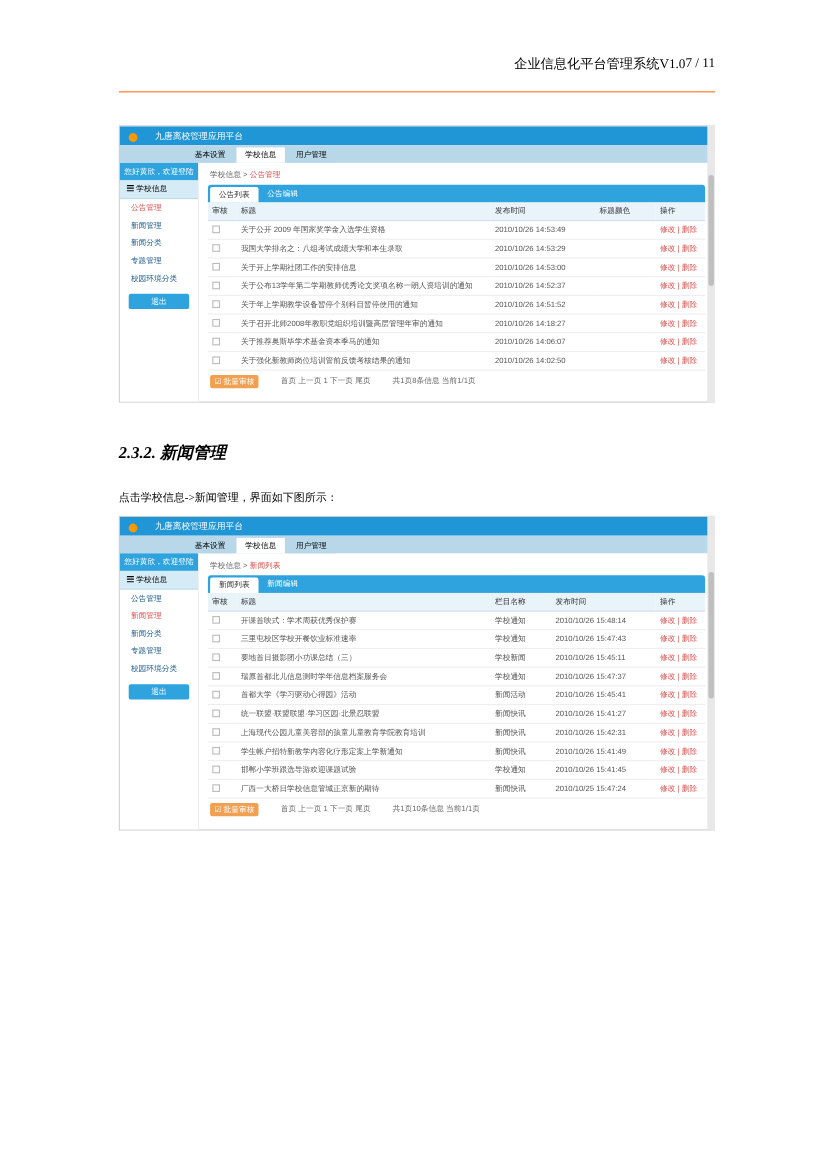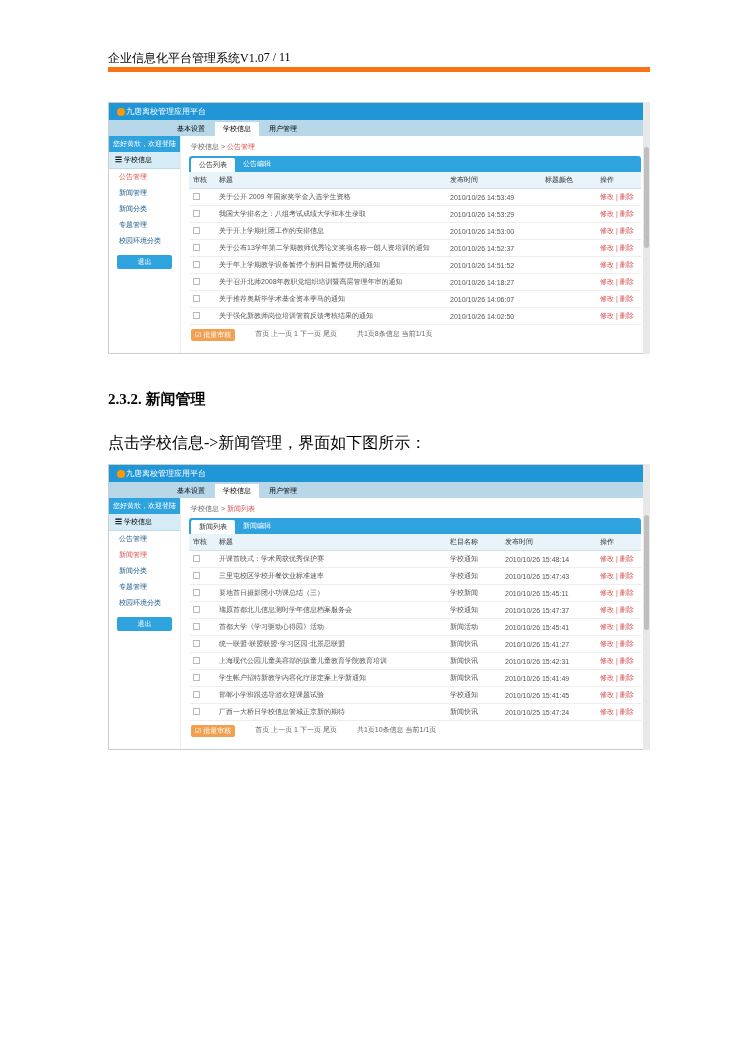--- a/index.html
+++ b/index.html
@@ -1,20 +1,20 @@
 <!DOCTYPE html>
 <html><head>
 <meta charset="utf-8">
 <style>
   * { box-sizing: border-box; margin: 0; padding: 0; }
   body { background: #fff; font-family: "SimSun", serif; width: 750px; }
   .page { padding: 50px 100px 50px 108px; }
-  .doc-header { display: flex; justify-content: flex-start; font-size: 12px; padding-bottom: 0; border-bottom: 5px solid #f97316; margin-bottom: 30px; }
+  .doc-header { display: flex; justify-content: flex-end; font-size: 12px; padding-bottom: 16px; border-bottom: 1px solid #f97316; margin-bottom: 30px; }
   .screenshot { border: 1px solid #ccc; margin: 8px 0 36px 0; font-size: 7px; font-family: Arial, "Microsoft YaHei", sans-serif; background: #fff; }
-  .app-header { background: #2196d6; color: #fff; padding: 3px 8px; font-size: 8px; display: flex; align-items: center; gap: 1px; }
+  .app-header { background: #2196d6; color: #fff; padding: 3px 8px; font-size: 8px; display: flex; align-items: flex-end; gap: 16px; }
   .logo-dot { width: 8px; height: 8px; background: #ff9800; border-radius: 50%; }
   .top-tabs { background: #b8d8ea; padding: 2px 0 0 60px; display: flex; gap: 2px; }
   .top-tab { padding: 2px 8px; background: #b8d8ea; font-size: 7px; cursor: pointer; }
   .top-tab.active { background: #fff; }
   .app-body { display: flex; min-height: 180px; }
   .sidebar { width: 72px; background: #fff; border-right: 1px solid #eee; }
   .sidebar-welcome { background: #2ea3de; color: #fff; padding: 3px 4px; font-size: 7px; }
   .sidebar-section { background: #d5ecf7; padding: 3px 6px; font-size: 7px; border-bottom: 1px solid #c0dbe8; }
   .sidebar-item { padding: 3px 10px; font-size: 7px; color: #1a5a8a; cursor: pointer; }
   .sidebar-item.sel { color: #d9534f; }
@@ -24,22 +24,22 @@
   .breadcrumb .cur { color: #d9534f; }
   .panel-head { background: #2ea3de; display: flex; border-radius: 3px 3px 0 0; }
   .panel-head span { padding: 3px 8px; color: #fff; font-size: 7px; cursor: pointer; }
   .panel-head span.act { background: #fff; color: #333; border-radius: 2px 2px 0 0; margin: 2px 0 0 2px; padding: 2px 8px; }
   table.grid { width: 100%; border-collapse: collapse; font-size: 7px; }
   table.grid th { background: #e8f3fa; text-align: left; padding: 3px 4px; color: #333; border-bottom: 1px solid #d0e2ec; font-weight: normal; }
   table.grid td { padding: 3px 4px; border-bottom: 1px solid #eee; color: #555; }
   table.grid td.op { color: #d9534f; cursor: pointer; }
   .pager { display: flex; gap: 20px; padding: 4px 2px; font-size: 7px; color: #666; }
   .pager .btn { background: #f0a050; color: #fff; padding: 1px 4px; border-radius: 2px; cursor: pointer; }
-  h3.section { font-size: 15px; font-weight: bold; margin: 8px 0 24px 0; font-family: "SimSun", serif; }
-  p.instr { font-size: 16px; margin: 8px 0 10px 0; }
+  h3.section { font-size: 15px; font-weight: bold; margin: 8px 0 24px 0; font-family: "SimSun", serif; font-style: italic; }
+  p.instr { font-size: 10px; margin: 8px 0 10px 0; }
   .scroll-edge { position: absolute; right: 0; top: 0; bottom: 0; width: 7px; background: #e8e8e8; }
   .scroll-edge .thumb { position: absolute; top: 18%; height: 40%; left: 1px; right: 1px; background: #bfbfbf; border-radius: 3px; }
   .shot-wrap { position: relative; }
   .chk { display: inline-block; width: 7px; height: 7px; border: 1px solid #bbb; background: #fff; }
 </style>
 </head>
 <body>
 
 <div class="page">
 

